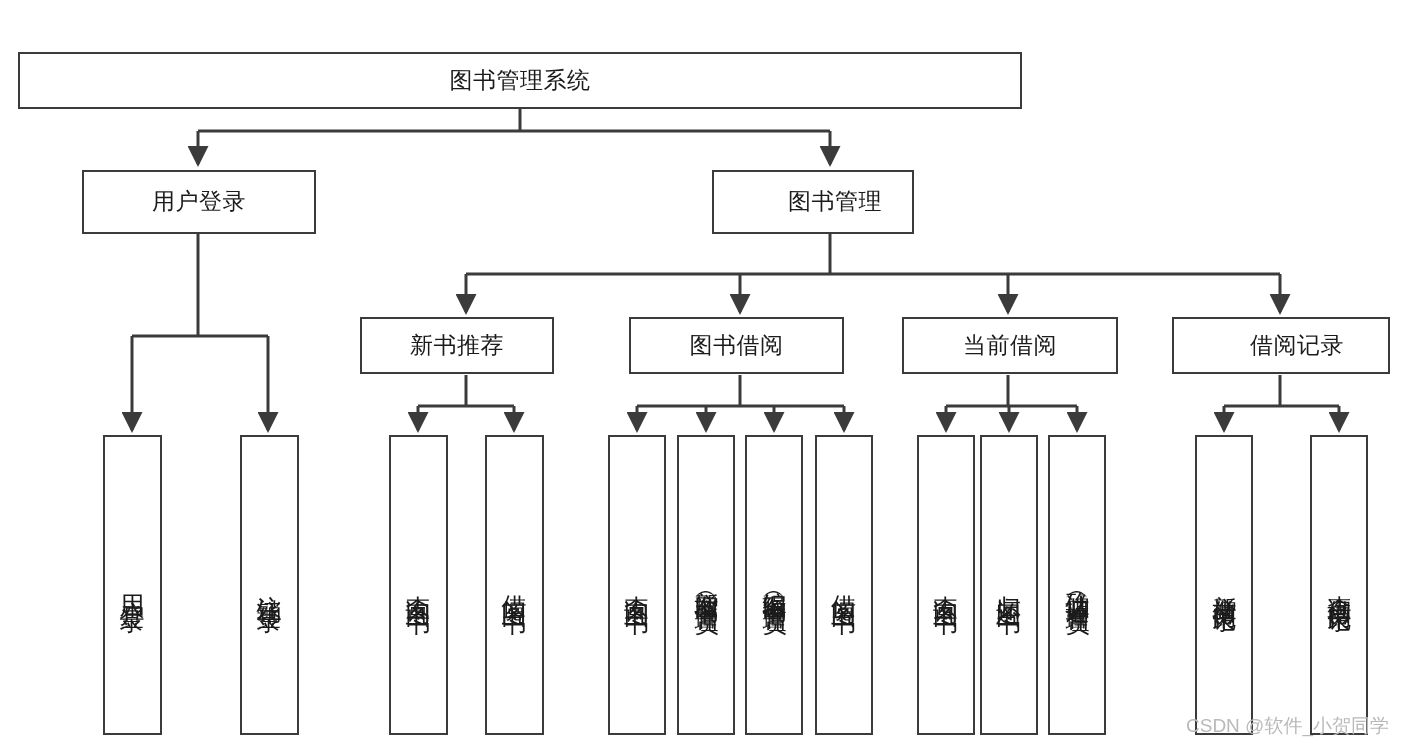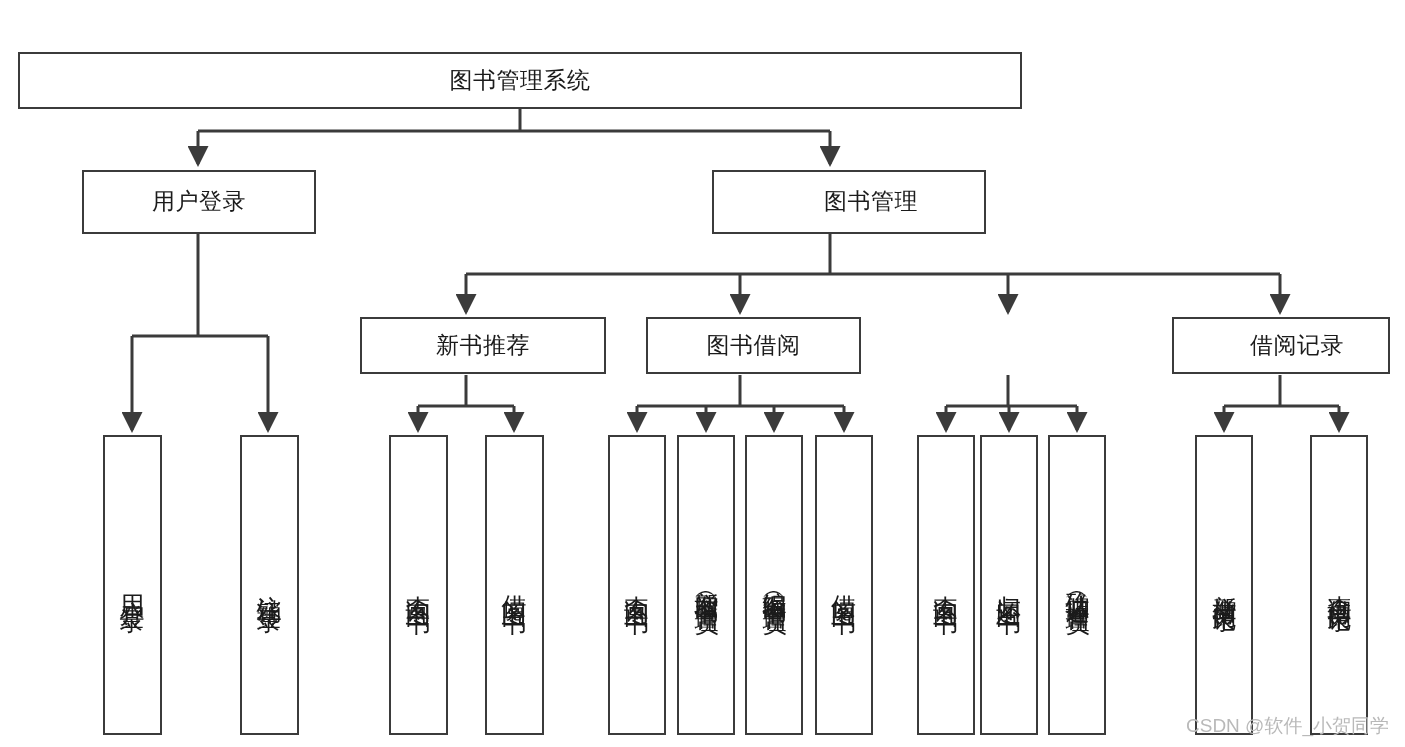--- a/index.html
+++ b/index.html
@@ -131,29 +131,32 @@
     </g>
   </svg>
 
   <div class="node horiz" style="left:18px; top:12px; width:1004px; height:57px;margin-top:40px;">
     <span class="lbl">图书管理系统</span>
   </div>
 
   <div class="node horiz" style="left:82px; top:170px; width:234px; height:64px;">
     <span class="lbl">用户登录</span>
   </div>
-  <div class="node horiz" style="left:712px; top:170px; width:274px; height:64px;padding-left:44px;">
+  <div class="node horiz" style="left:712px; top:170px; width:202px; height:64px;padding-left:44px;">
     <span class="lbl">图书管理</span>
   </div>
 
-  <div class="node horiz" style="left:360px; top:317px; width:246px; height:57px;">
+  <div class="node horiz" style="left:360px; top:317px; width:194px; height:57px;">
     <span class="lbl">新书推荐</span>
   </div>
-  <div class="node horiz" style="left:646px; top:317px; width:215px; height:57px;justify-content:center;">
+  <div class="node horiz" style="left:629px; top:317px; width:215px; height:57px;justify-content:center;">
     <span class="lbl">图书借阅</span>
+  </div>
+  <div class="node horiz" style="left:902px; top:317px; width:216px; height:57px;">
+    <span class="lbl">当前借阅</span>
   </div>
   <div class="node horiz" style="left:1172px; top:317px; width:218px; height:57px;padding-left:32px;">
     <span class="lbl">借阅记录</span>
   </div>
 
   <div class="node vert" style="left:103px; top:435px; width:59px; height:300px;">
     <span class="lbl">用户登录</span>
   </div>
   <div class="node vert" style="left:240px; top:435px; width:59px; height:300px;">
     <span class="lbl">注销登录</span>

